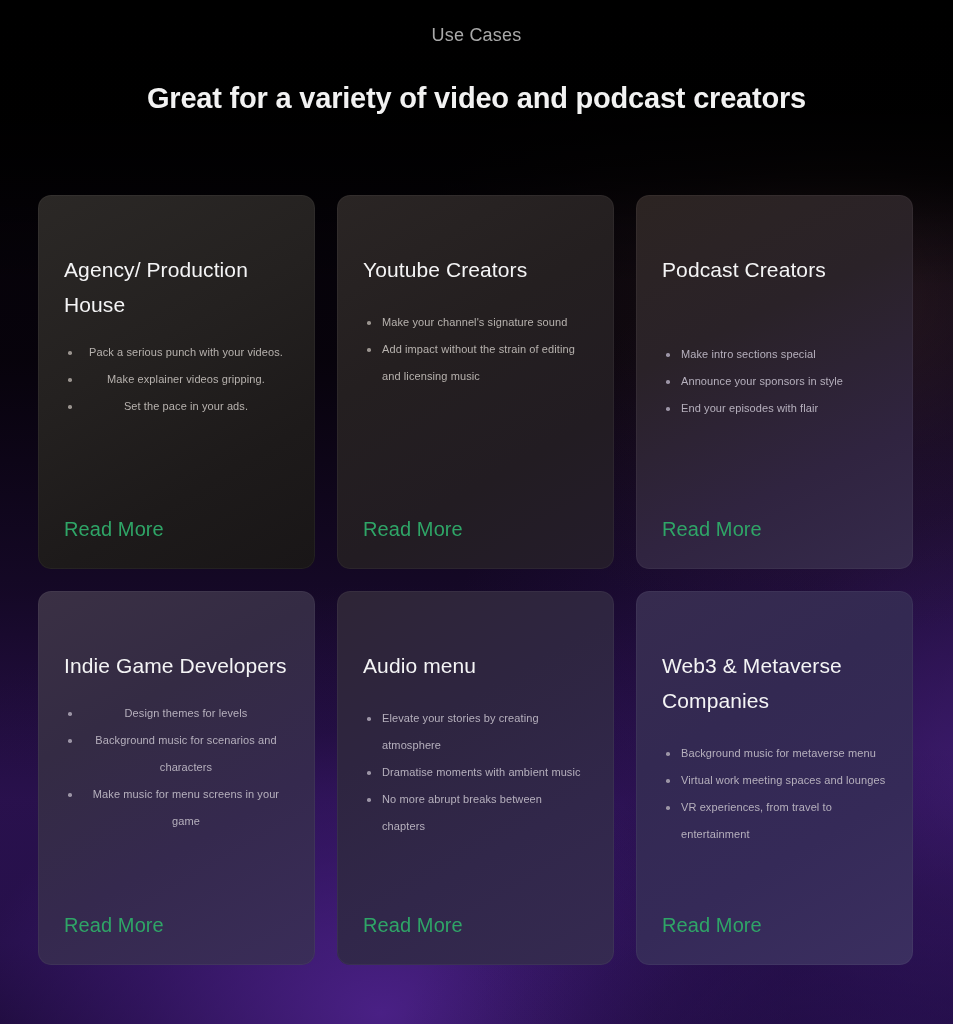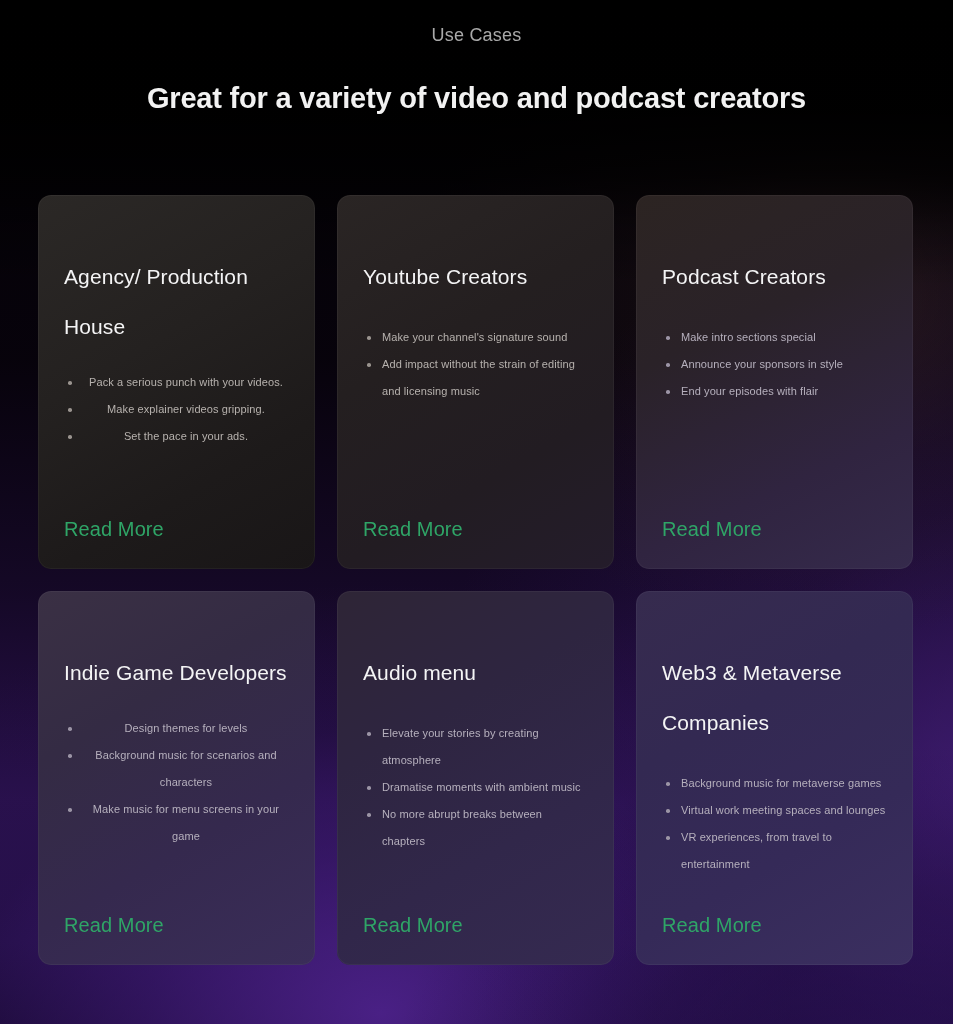--- a/index.html
+++ b/index.html
@@ -133,30 +133,30 @@
     position: absolute;
     inset: 0;
     border-radius: 13px;
     border: 1px solid rgba(255,255,255,0.045);
     pointer-events: none;
   }
 
   
   .card-1 { background: linear-gradient(150deg, #2b2826 0%, #242120 40%, #1d1a1a 72%, #191617 100%); }
   .card-2 { background: linear-gradient(150deg, #2a2524 0%, #241f20 38%, #221c22 70%, #241c2b 100%); }
-  .card-3 { background: linear-gradient(155deg, #2c2422 0%, #2a2228 35%, #302440 72%, #352a4c 100%); }
+  .card-3 { background: linear-gradient(155deg, #2c2422 0%, #2a2228 35%, #302440 72%, #352a4c 100%); gap: 32px; }
   .card-4 { background: linear-gradient(150deg, #3a3044 0%, #342b44 32%, #35294e 64%, #3a2d59 100%); }
   .card-5 { background: linear-gradient(150deg, #2e2536 0%, #2e2540 34%, #31274a 66%, #352a51 100%); }
   .card-6 { background: linear-gradient(150deg, #362b4e 0%, #332952 34%, #352a58 66%, #3b2f60 100%); }
 
   .card-title {
     margin: 0;
     padding-top: 57px;
     font-size: 21px;
-    line-height: 50px;
+    line-height: 35px;
     font-weight: 400;
     color: #f4f4f5;
     letter-spacing: 0.1px;
   }
 
   .bullets {
     list-style: none;
     margin: 0;
     padding: 0;
     padding-top: 22px;
@@ -268,21 +268,21 @@
           <li class="bullet">Elevate your stories by creating atmosphere</li>
           <li class="bullet">Dramatise moments with ambient music</li>
           <li class="bullet">No more abrupt breaks between chapters</li>
         </ul>
         <a class="read-more" href="#">Read More</a>
       </div>
 
       <div class="card card-6">
         <h2 class="card-title">Web3 &amp; Metaverse Companies</h2>
         <ul class="bullets">
-          <li class="bullet">Background music for metaverse games</li>
+          <li class="bullet">Background music for metaverse menu</li>
           <li class="bullet">Virtual work meeting spaces and lounges</li>
           <li class="bullet">VR experiences, from travel to entertainment</li>
         </ul>
         <a class="read-more" href="#">Read More</a>
       </div>
 
     </div>
   </div>
 </div>
 

